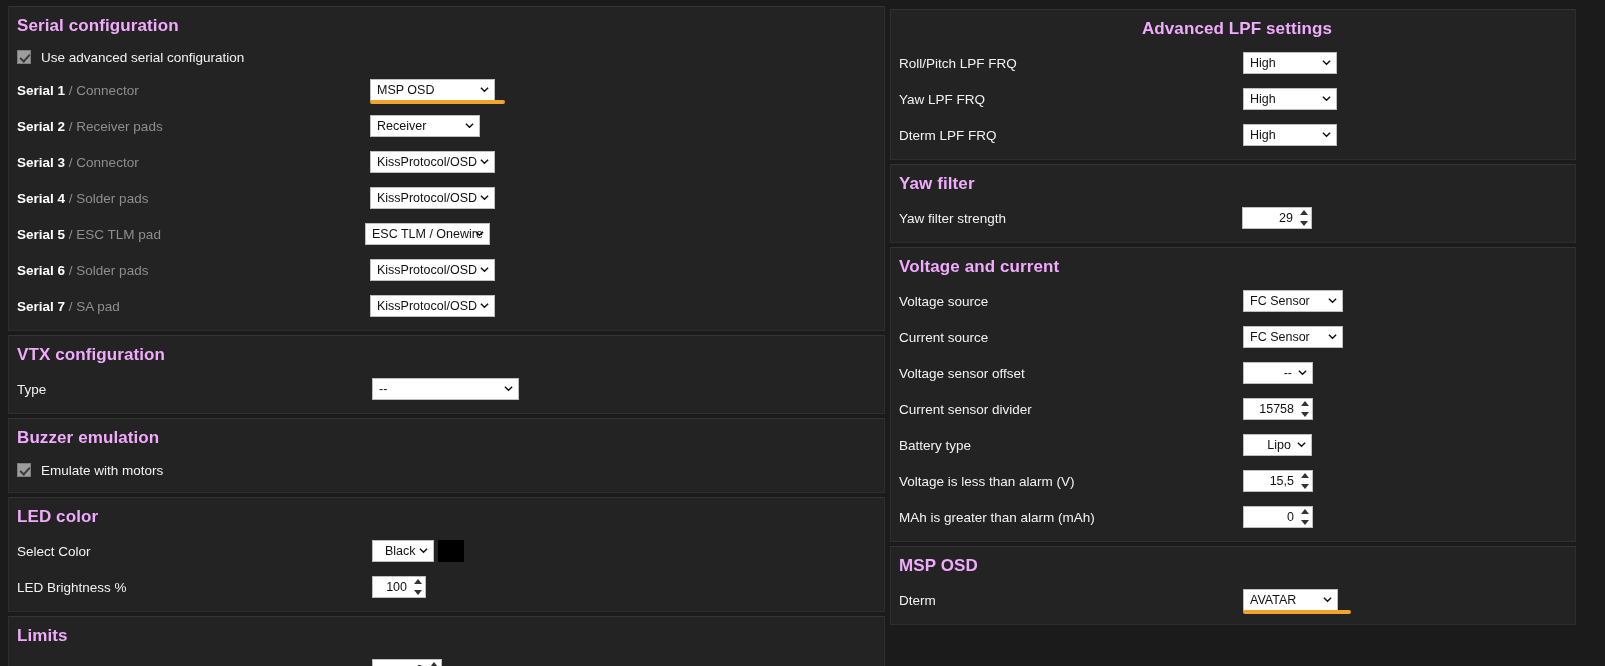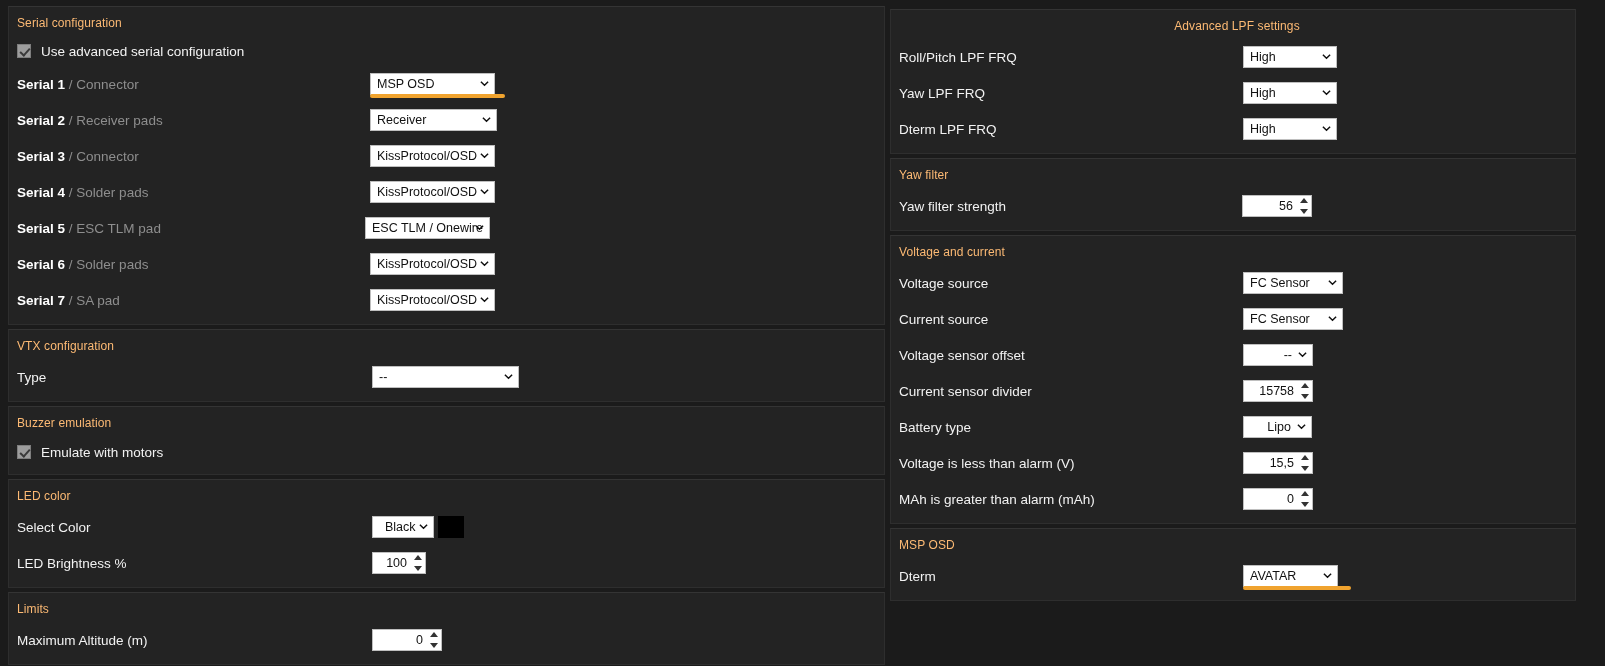--- a/index.html
+++ b/index.html
@@ -25,23 +25,23 @@
     background: #232323;
     border: 1px solid #2e2e2e;
     border-top: 1px solid #343434;
     margin-bottom: 4px;
     padding: 0 0 6px 0;
   }
   .panel.first { margin-top: 6px; }
   .col-right .panel.first { margin-top: 9px; text-align: center; }
 
   .section-title {
-    color: #fdba74;
-    font-size: 12px;
-    font-weight: normal;
+    color: #f0abfc;
+    font-size: 17px;
+    font-weight: bold;
     padding: 9px 0 6px 8px;
     letter-spacing: .1px;
   }
 
   
   .row {
     display: flex;
     align-items: center;
     height: 36px;
     padding: 0 0 0 8px;
@@ -193,21 +193,21 @@
         <div class="hl" style="left:361px; top:28px; width:135px;"></div>
       </div>
 
       <div class="row">
         <div class="label">
           <span class="strong">Serial 2</span>
           <span class="sub">/</span>
           <span class="sub">Receiver pads</span>
         </div>
         <div class="control" style="left:361px;">
-          <div class="sel" style="width:127px;">
+          <div class="sel" style="width:110px;">
             <span class="txt">Receiver</span>
             <span class="chev">
               <svg viewBox="0 0 10 10">
                   <path d="M1 3 L5 7 L9 3" stroke="#111" stroke-width="1.6" fill="none"></path>
                 </svg>
             </span>
           </div>
         </div>
       </div>
 
@@ -423,21 +423,21 @@
         </div>
       </div>
     </div>
 
     <div class="panel">
       <div class="section-title">Yaw filter</div>
       <div class="row">
         <div class="label">Yaw filter strength</div>
         <div class="control" style="left:351px;">
           <div class="num" style="width:70px;">
-            <span>56</span>
+            <span>29</span>
             <span class="spin">
                 <i class="up"></i>
                 <i class="down"></i>
               </span>
           </div>
         </div>
       </div>
     </div>
 
     <div class="panel">

